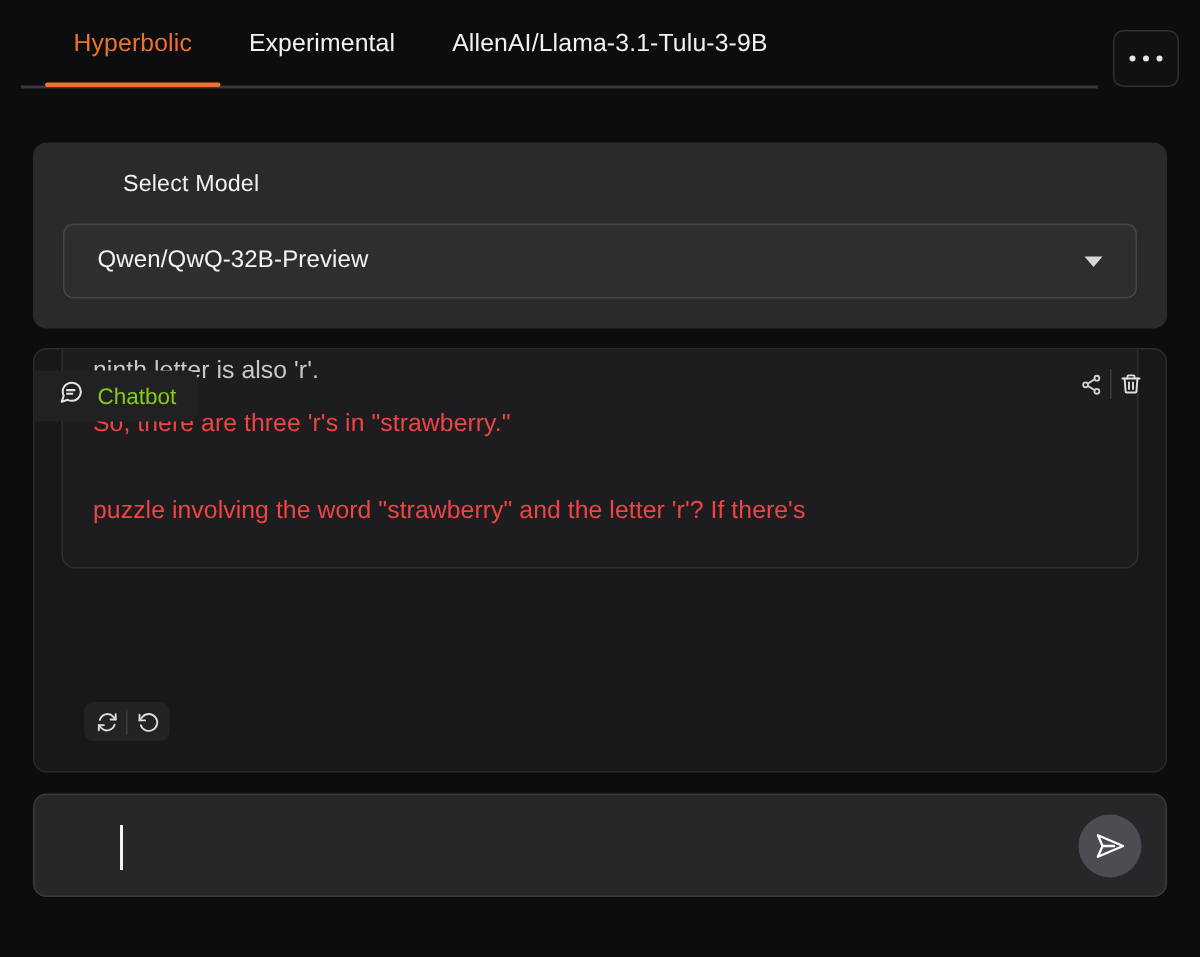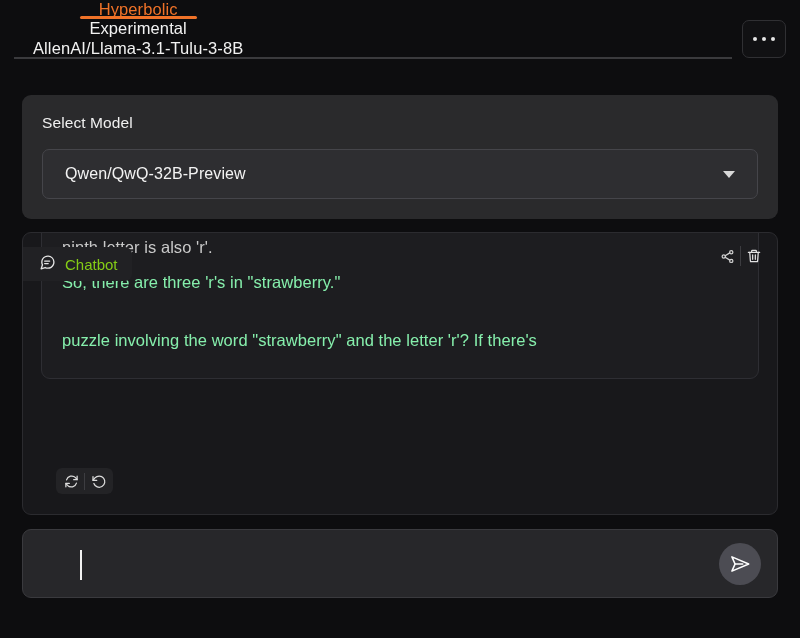--- a/index.html
+++ b/index.html
@@ -23,22 +23,21 @@
     height: 64px;
     background: #0d0d0f;
     display: flex;
     align-items: flex-start;
   }
 
   #tab-list {
     display: flex;
     align-items: center;
     height: 58px;
-    padding-left: 14px;
-    flex-direction: column;
+    padding-left: 30px;
   }
 
   .tab {
     position: relative;
     height: 58px;
     display: flex;
     align-items: center;
     padding: 0 19px;
     font-size: 16.5px;
     letter-spacing: 0.1px;
@@ -100,20 +99,21 @@
     height: 124px;
     background: #2a2a2c;
     border-radius: 9px;
     padding: 19px 20px 0 20px;
   }
 
   #model-label {
     font-size: 15.5px;
     color: #f0f0f0;
     letter-spacing: 0.1px;
+    margin-left: 40px;
   }
 
   #model-dropdown {
     margin-top: 17px;
     height: 50px;
     border: 1px solid #45454a;
     border-radius: 7px;
     background: #2e2e31;
     display: flex;
     align-items: center;
@@ -205,21 +205,21 @@
     margin-top: -22px;
     border: 1px solid #2e2e33;
     border-radius: 9px;
     background: #1d1d20;
     padding: 18px 20px 20px 20px;
   }
 
   .msg-line {
     font-size: 16.5px;
     line-height: 35px;
-    color: #86efac;
+    color: #ef4444;
     letter-spacing: 0.05px;
     white-space: nowrap;
   }
   .msg-line.clipped {
     color: #c9c9c9;
   }
   .msg-gap { height: 23px; }
 
   #message-actions {
     position: absolute;
@@ -301,21 +301,21 @@
   <div id="tab-baseline"></div>
 
   <div id="tab-list">
     <div class="tab active">
       <span>Hyperbolic</span>
     </div>
     <div class="tab">
       <span>Experimental</span>
     </div>
     <div class="tab">
-      <span>AllenAI/Llama-3.1-Tulu-3-8B</span>
+      <span>AllenAI/Llama-3.1-Tulu-3-9B</span>
     </div>
   </div>
 
   <div id="more-options-button">
     <span class="dot"></span>
     <span class="dot"></span>
     <span class="dot"></span>
   </div>
 </div>
 

